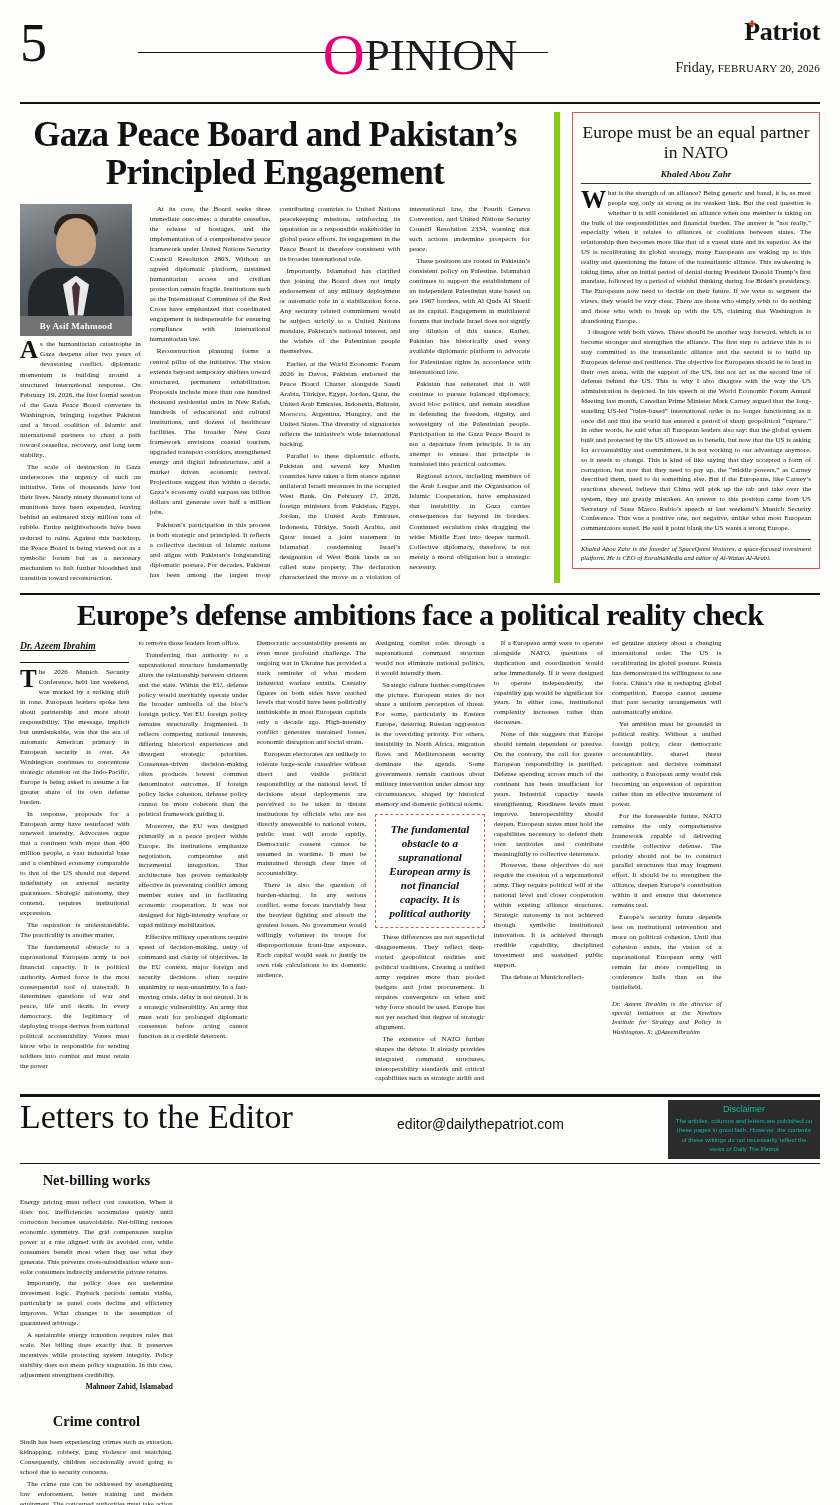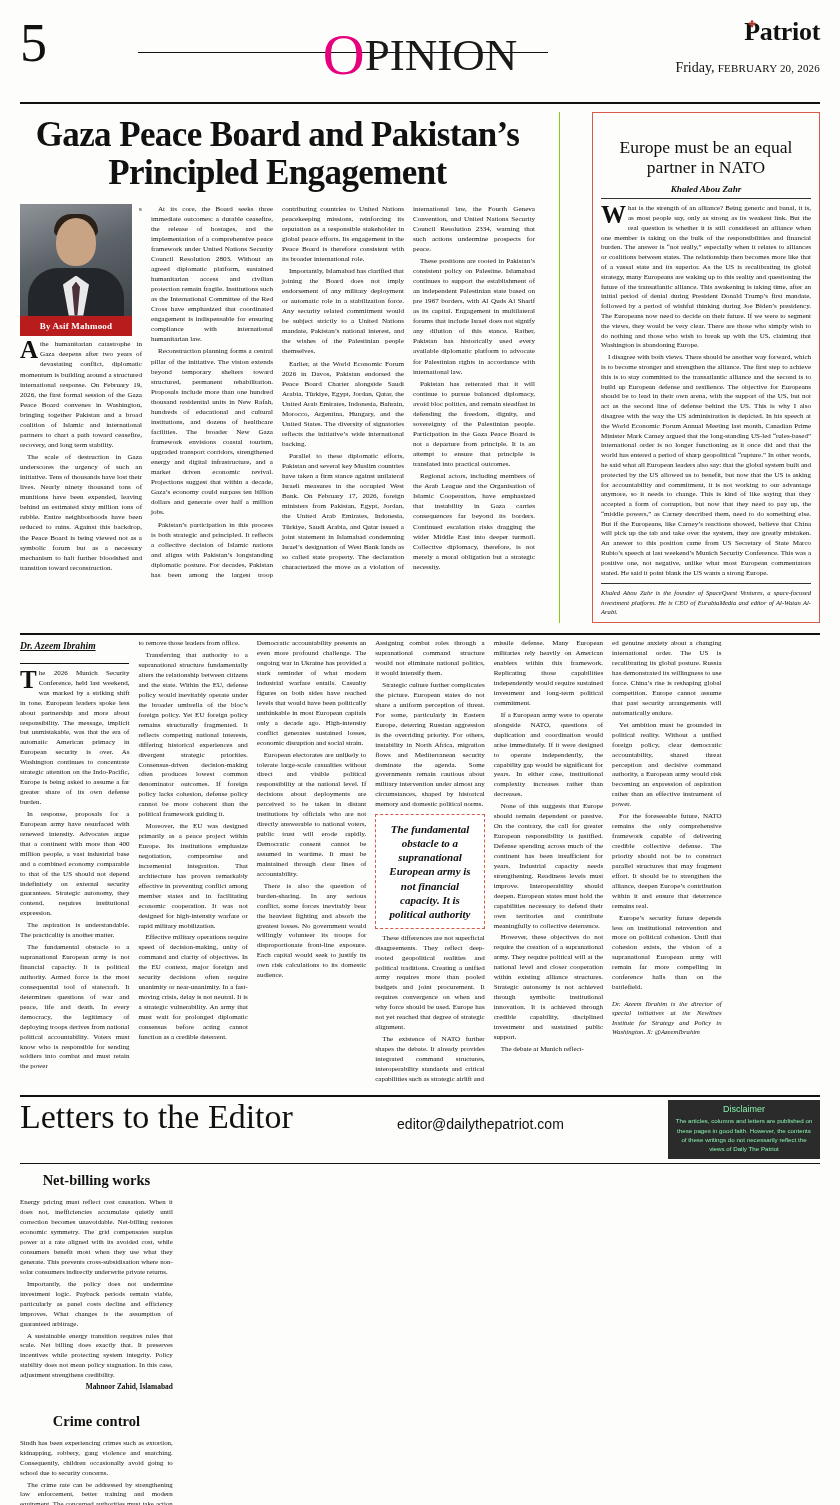--- a/index.html
+++ b/index.html
@@ -24,47 +24,47 @@
   .brand-block { margin-left:auto; text-align:right; width:200px; position:relative; }
   .brand { font-size:26px; line-height:28px; font-family:"Liberation Serif",serif; font-weight:600; letter-spacing:-0.3px; color:#111; position:relative; display:inline-block;}
   .brand .tinymark { position:absolute; top:-8px; left:4px; font-size:9px; color:#b03a2e; }
   .dateline { margin-top:14px; font-size:12.5px; color:#111; }
   .dateline .day { font-size:14px; }
   .dateline .dt { font-size:11px; letter-spacing:0.2px; }
   .mast-bottom-rule { height:2px; background:#111; margin-top:6px; }
 
   
   .top-section { display:flex; margin-top:8px; }
-  .lead-col { width:540px; padding-right:24px; border-right:1px solid #84cc16; }
+  .lead-col { width:540px; padding-right:24px; border-right:6px solid #84cc16; }
   .side-col { width:260px; padding-left:12px; }
 
   .lead-headline {
     font-family:"Liberation Serif",serif; font-weight:bold; font-size:35px; line-height:1.08;
     text-align:center; letter-spacing:-0.6px; margin: 4px 0 12px 0;
   }
 
   .lead-body { column-count:4; column-gap:9px; column-rule:none; font-size:7.1px; line-height:1.42; text-align:justify; hyphens:auto; }
   .lead-body p { margin:0 0 2px 0; text-indent:7px; }
   .lead-body p.first { text-indent:0; }
 
   .author-box { width:112px; float:left; margin:0 7px 3px 0; }
   .author-photo { width:112px; height:112px; background:linear-gradient(160deg,#8f9499 0%,#5d6469 45%,#3d4348 100%); position:relative; overflow:hidden;}
   .author-photo .head { position:absolute; left:50%; top:14px; transform:translateX(-50%); width:40px; height:48px; border-radius:50% 50% 45% 45%; background:#c8a384; }
   .author-photo .hair { position:absolute; left:50%; top:10px; transform:translateX(-50%); width:44px; height:22px; border-radius:22px 22px 6px 6px; background:#2a2118; }
   .author-photo .body { position:absolute; left:50%; bottom:0; transform:translateX(-50%); width:96px; height:48px; background:#23262b; border-radius:30px 30px 0 0;}
   .author-photo .shirt { position:absolute; left:50%; bottom:0; transform:translateX(-50%); width:26px; height:40px; background:#e9e9ea; clip-path:polygon(50% 0,100% 22%,78% 100%,22% 100%,0 22%); }
   .author-photo .tie { position:absolute; left:50%; bottom:0; transform:translateX(-50%); width:8px; height:34px; background:#4b2f3a; clip-path:polygon(50% 0,100% 16%,68% 100%,32% 100%,0 16%);}
-  .byline-bar { background:#b91c1c; color:#fff; font-weight:bold; font-size:9px; text-align:center; padding:4px 2px; letter-spacing:0.2px; font-family:"Liberation Serif",serif;}
+  .byline-bar { background:#737373; color:#fff; font-weight:bold; font-size:9px; text-align:center; padding:4px 2px; letter-spacing:0.2px; font-family:"Liberation Serif",serif;}
 
   .dropcap::first-letter {
     float:left; font-size:25px; line-height:20px; font-weight:bold; padding:1px 2px 0 0; font-family:"Liberation Serif",serif;
   }
 
   
-  .nato-box { border:1.2px solid #d85a4a; padding:23px 8px 6px 8px;margin-left:20px; }
+  .nato-box { border:1.2px solid #d85a4a; padding:8px 8px 6px 8px; }
   .nato-headline { font-family:"Liberation Serif",serif; font-size:17.5px; line-height:1.12; text-align:center; margin:2px 0 7px 0; }
   .nato-author { text-align:center; font-size:9.2px; font-weight:bold; font-style:italic; padding-bottom:4px; border-bottom:1px solid #333; margin-bottom:5px; }
   .nato-body { font-size:7.0px; line-height:1.40; text-align:justify; hyphens:auto; }
   .nato-body p { margin:0 0 2px 0; text-indent:7px; }
   .nato-body p.first { text-indent:0; }
   .nato-bio { font-size:6.6px; font-style:italic; line-height:1.38; text-align:justify; border-top:1px solid #333; margin-top:5px; padding-top:4px; }
 
   .sec-rule { height:2.5px; background:#111; margin:10px 0 4px 0; }
 
   
@@ -80,21 +80,21 @@
     border:1.5px dashed #d85a4a; padding:7px 8px; margin:4px 0 5px 0; text-align:center;
     font-style:italic; font-weight:bold; font-size:11px; line-height:1.28; font-family:"Liberation Serif",serif;
     background:#fff;
   }
 
   
   .letters-rule { height:2.5px; background:#111; margin:8px 0 3px 0; }
   .letters-head { display:flex; align-items:flex-start; justify-content:space-between; }
   .letters-title { font-size:34px; font-family:"Liberation Serif",serif; line-height:1.0; }
   .letters-email { font-size:14px; font-family:"Liberation Sans", sans-serif; margin-top:16px; color:#111; }
-  .disclaimer { width:152px; background:#2b2b2b; color:#86efac; font-family:"Liberation Sans",sans-serif; padding:4px 7px 6px 7px; }
+  .disclaimer { width:152px; background:#2b2b2b; color:#14b8a6; font-family:"Liberation Sans",sans-serif; padding:4px 7px 6px 7px; }
   .disclaimer .dtitle { text-align:center; font-size:9px; margin-bottom:2px; }
   .disclaimer .dtext { font-size:6.2px; line-height:1.5; text-align:center; }
   .letters-underrule { height:1px; background:#111; margin:4px 0 6px 0; }
 
   .letters-grid { display:flex; gap:9px;flex-direction:column; }
   .letter-col { width:calc((800px - 36px)/5); font-size:6.9px; line-height:1.44; text-align:justify; hyphens:auto; }
   .letter-col p { margin:0 0 2px 0; text-indent:7px; }
   .letter-col p.first { text-indent:0; }
   .letter-title { font-family:"Liberation Serif",serif; font-weight:bold; font-size:14.5px; text-align:center; margin:0 0 6px 0; }
   .letter-title.sub { margin-top:8px; }
@@ -164,20 +164,21 @@
           <p>I disagree with both views. There should be another way forward, which is to become stronger and strengthen the alliance. The first step to achieve this is to stay committed to the transatlantic alliance and the second is to build up European defense and resilience. The objective for Europeans should be to lead in their own arena, with the support of the US, but not act as the second line of defense behind the US. This is why I also disagree with the way the US administration is depicted. In his speech at the World Economic Forum Annual Meeting last month, Canadian Prime Minister Mark Carney argued that the long-standing US-led “rules-based” international order is no longer functioning as it once did and that the world has entered a period of sharp geopolitical “rupture.” In other words, he said what all European leaders also say: that the global system built and protected by the US allowed us to benefit, but now that the US is asking for accountability and commitment, it is not working to our advantage anymore, so it needs to change. This is kind of like saying that they accepted a form of corruption, but now that they need to pay up, the “middle powers,” as Carney described them, need to do something else. But if the Europeans, like Carney’s reactions showed, believe that China will pick up the tab and take over the system, they are greatly mistaken. An answer to this position came from US Secretary of State Marco Rubio’s speech at last weekend’s Munich Security Conference. This was a positive one, not negative, unlike what most European commentators stated. He said it point blank the US wants a strong Europe.</p>
         </div>
         <div class="nato-bio">Khaled Abou Zahr is the founder of SpaceQuest Ventures, a space-focused investment platform. He is CEO of EurabiaMedia and editor of Al-Watan Al-Arabi.</div>
       </div>
     </div>
   </div>
 
   <div class="sec-rule"></div>
 
   <div>
+    <div class="feature2-headline">Europe’s defense ambitions face a political reality check</div>
     <div class="f2-grid">
 
       <div class="f2-col">
         <div class="f2-author">Dr. Azeem Ibrahim</div>
         <p class="first dropcap">The 2026 Munich Security Conference, held last weekend, was marked by a striking shift in tone. European leaders spoke less about partnership and more about responsibility. The message, implicit but unmistakable, was that the era of automatic American primacy in European security is over. As Washington continues to concentrate strategic attention on the Indo-Pacific, Europe is being asked to assume a far greater share of its own defense burden.</p>
         <p>In response, proposals for a European army have resurfaced with renewed intensity. Advocates argue that a continent with more than 400 million people, a vast industrial base and a combined economy comparable to that of the US should not depend indefinitely on external security guarantees. Strategic autonomy, they contend, requires institutional expression.</p>
         <p>The aspiration is understandable. The practicality is another matter.</p>
         <p>The fundamental obstacle to a supranational European army is not financial capacity. It is political authority. Armed force is the most consequential tool of statecraft. It determines questions of war and peace, life and death. In every democracy, the legitimacy of deploying troops derives from national political accountability. Voters must know who is responsible for sending soldiers into combat and must retain the power</p>
       </div>
 
@@ -196,21 +197,20 @@
 
       <div class="f2-col">
         <p class="first">Assigning combat roles through a supranational command structure would not eliminate national politics, it would intensify them.</p>
         <p>Strategic culture further complicates the picture. European states do not share a uniform perception of threat. For some, particularly in Eastern Europe, deterring Russian aggression is the overriding priority. For others, instability in North Africa, migration flows and Mediterranean security dominate the agenda. Some governments remain cautious about military intervention under almost any circumstances, shaped by historical memory and domestic political norms.</p>
         <div class="pullquote">The fundamental obstacle to a supranational European army is not financial capacity. It is political authority</div>
         <p>These differences are not superficial disagreements. They reflect deep-rooted geopolitical realities and political traditions. Creating a unified army requires more than pooled budgets and joint procurement. It requires convergence on when and why force should be used. Europe has not yet reached that degree of strategic alignment.</p>
         <p>The existence of NATO further shapes the debate. It already provides integrated command structures, interoperability standards and critical capabilities such as strategic airlift and</p>
       </div>
 
       <div class="f2-col">
-        <p class="first">missile defense. Many European militaries rely heavily on American enablers within this framework. Replicating those capabilities independently would require sustained investment and long-term political commitment.</p>
         <p>If a European army were to operate alongside NATO, questions of duplication and coordination would arise immediately. If it were designed to operate independently, the capability gap would be significant for years. In either case, institutional complexity increases rather than decreases.</p>
         <p>None of this suggests that Europe should remain dependent or passive. On the contrary, the call for greater European responsibility is justified. Defense spending across much of the continent has been insufficient for years. Industrial capacity needs strengthening. Readiness levels must improve. Interoperability should deepen. European states must hold the capabilities necessary to defend their own territories and contribute meaningfully to collective deterrence.</p>
         <p>However, these objectives do not require the creation of a supranational army. They require political will at the national level and closer cooperation within existing alliance structures. Strategic autonomy is not achieved through symbolic institutional innovation. It is achieved through credible capability, disciplined investment and sustained public support.</p>
         <p>The debate at Munich reflect-</p>
       </div>
 
       <div class="f2-col">
         <p class="first">ed genuine anxiety about a changing international order. The US is recalibrating its global posture. Russia has demonstrated its willingness to use force. China’s rise is reshaping global competition. Europe cannot assume that past security arrangements will automatically endure.</p>
         <p>Yet ambition must be grounded in political reality. Without a unified foreign policy, clear democratic accountability, shared threat perception and decisive command authority, a European army would risk becoming an expression of aspiration rather than an effective instrument of power.</p>
         <p>For the foreseeable future, NATO remains the only comprehensive framework capable of delivering credible collective defense. The priority should not be to construct parallel structures that may fragment effort. It should be to strengthen the alliance, deepen Europe’s contribution within it and ensure that deterrence remains real.</p>

